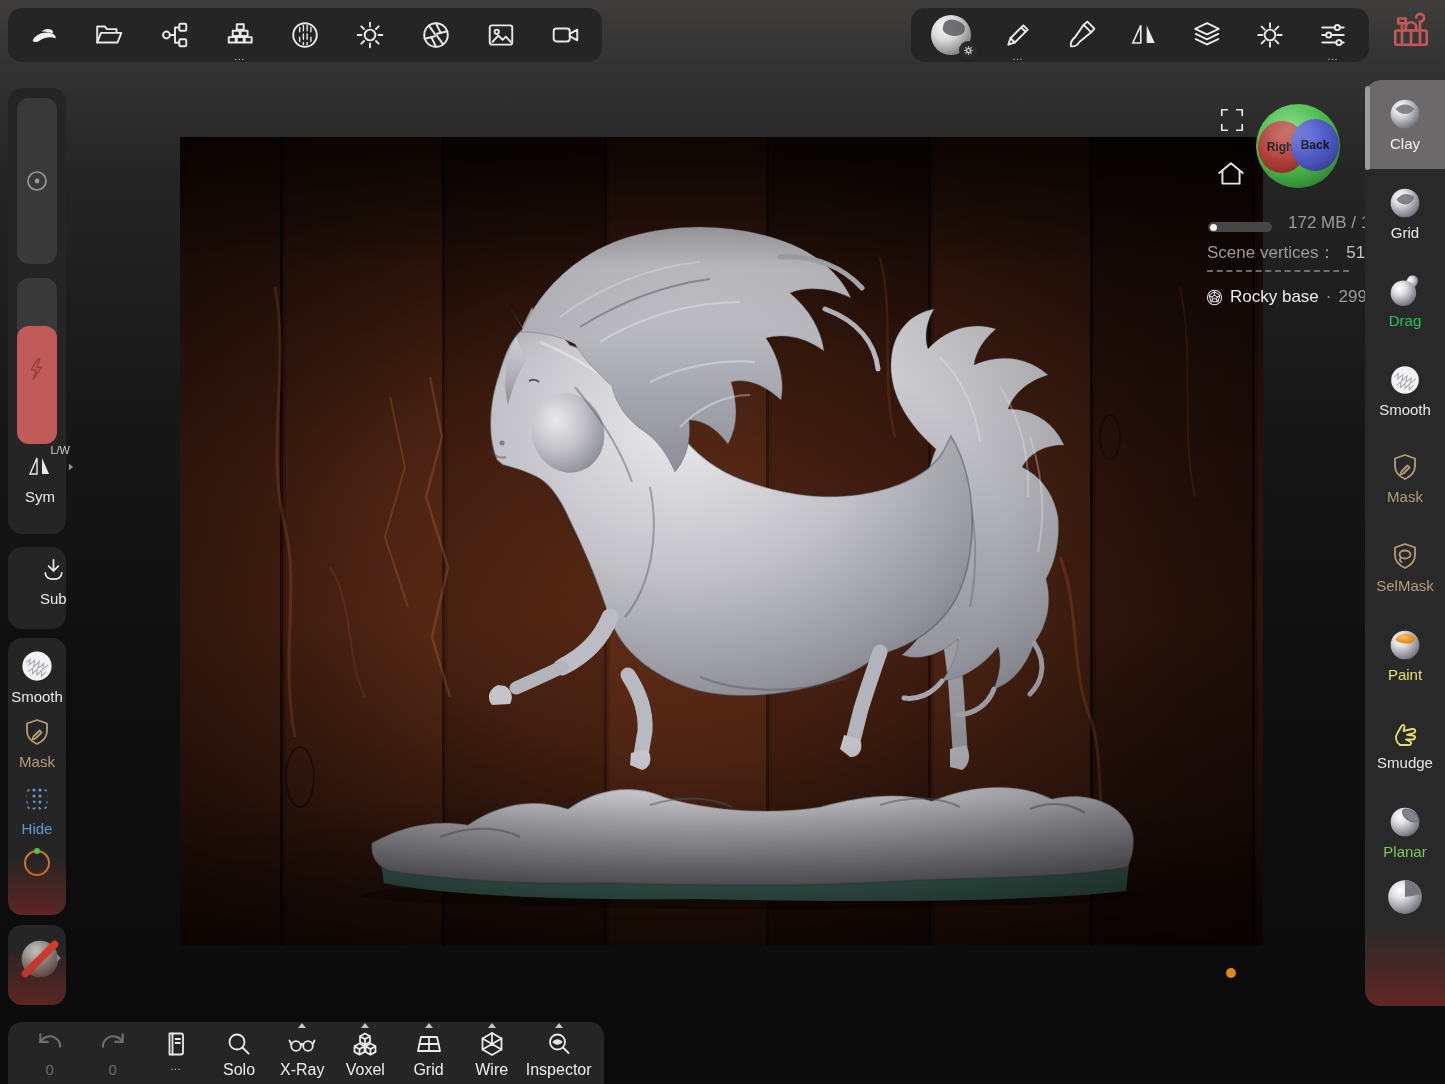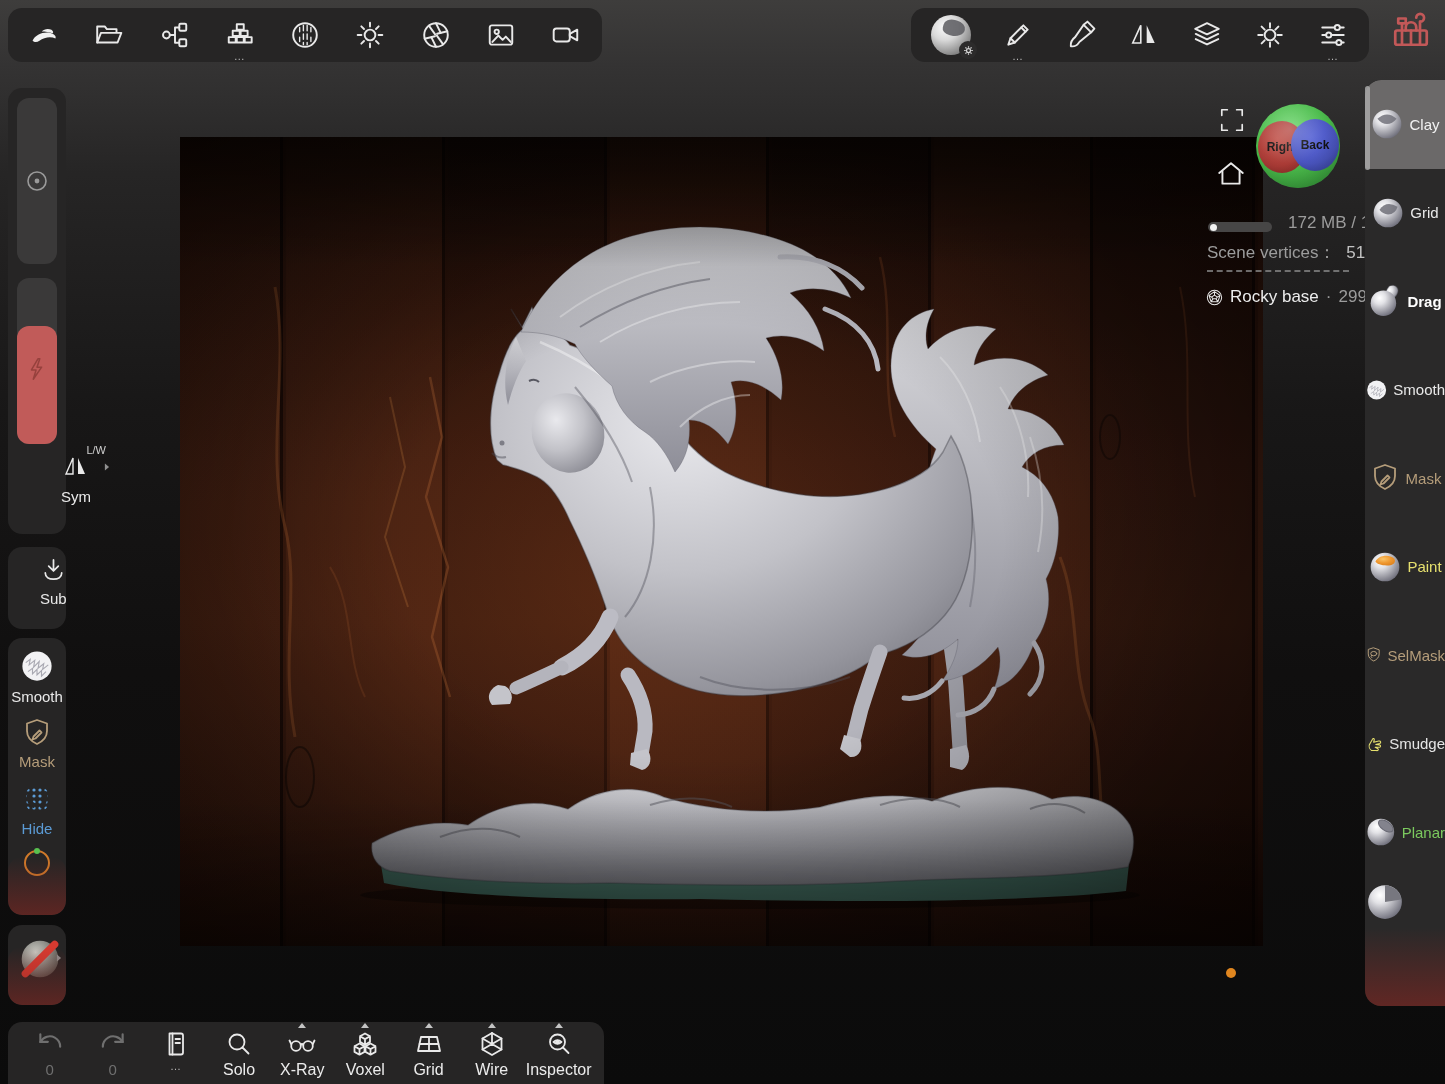--- a/index.html
+++ b/index.html
@@ -34,21 +34,21 @@
   .lslider{position:absolute;left:9px;width:40px;height:166px;background:#3a3939;border-radius:12px;}
   .lslider .fill{position:absolute;left:0;bottom:0;width:40px;border-radius:12px;}
   .sidelabel{font-size:15px;color:#e9e9e9;text-align:center;}
   .caret-right{width:0;height:0;border-top:5px solid transparent;border-bottom:5px solid transparent;border-left:6px solid #8f8f8f;}
   .redfade::after{content:"";position:absolute;left:0;right:0;bottom:0;height:58px;border-radius:inherit;
      background:linear-gradient(180deg,transparent,rgba(126,38,33,.62));pointer-events:none;}
   
   .rail{position:absolute;left:1365px;top:80px;width:80px;height:926px;background:#2a2929;border-radius:16px 0 0 16px;overflow:hidden;}
   .rail::after{content:"";position:absolute;left:0;right:0;bottom:0;height:78px;
      background:linear-gradient(180deg,transparent,rgba(126,38,33,.65));pointer-events:none;}
-  .rtool{height:88.5px;flex:none;display:flex;flex-direction:row;align-items:center;justify-content:center;gap:5px;}
+  .rtool{height:88.5px;flex:none;display:flex;flex-direction:column;align-items:center;justify-content:center;gap:5px;}
   .rtool.selected{background:#6b6969;border-radius:16px 0 0 4px;}
   .rlabel{font-size:15px;line-height:15px;}
   .railscroll{position:absolute;left:1365px;top:86px;width:5px;height:84px;background:#a8a8a8;border-radius:3px;opacity:.85;}
   
   .bbar{position:absolute;left:8px;top:1022px;width:596px;height:70px;background:#262525;border-radius:14px 14px 0 0;
         display:flex;align-items:flex-start;padding:8px 10px 0 10px;}
   .bitem{position:relative;width:66px;display:flex;flex-direction:column;align-items:center;gap:3px;}
   .blabel{font-size:16px;color:#ececec;}
   .bnum{font-size:15px;color:#6f6f6f;}
   .caret-up{position:absolute;top:-7px;left:50%;margin-left:-4px;width:0;height:0;
@@ -386,21 +386,21 @@
         <circle cx="13" cy="13" r="9" stroke="#9a9a9a" stroke-width="1.6" fill="none"></circle>
           <circle cx="13" cy="13" r="2.4" fill="#9a9a9a"></circle>
         </svg>
     </div>
     <div class="lslider" style="top:190px;">
       <div class="fill" style="height:118px;background:#c15b59;"></div>
       <svg width="26" height="26" viewBox="0 0 28 28" style="position:absolute;left:7px;top:78px;">
         <path d="M15 3 L8 15 H13 L10 25 L19 12 H14 L17 3 Z" stroke="#96413d" stroke-width="1.6" fill="none" stroke-linejoin="round"></path>
         </svg>
     </div>
-    <div style="position:absolute;left:0;top:362px;width:64px;text-align:center;margin-left:36px;">
+    <div style="position:absolute;left:0;top:362px;width:64px;text-align:center;">
       <div style="position:relative;height:30px;">
         <svg width="26" height="24" viewBox="0 0 26 22" style="margin-top:4px;">
           <path d="M10 3 L3 19 H10 Z" stroke="#e9e9e9" stroke-width="1.4" fill="none"></path>
           <path d="M15 3 L22 19 H15 Z" fill="#e9e9e9"></path>
           </svg>
         <span style="position:absolute;right:2px;top:-6px;font-size:11px;color:#cfcfcf;">L/W</span>
         <div class="caret-right" style="position:absolute;right:-2px;top:12px;transform:scale(.7);"></div>
       </div>
       <div class="sidelabel" style="margin-top:8px;">Sym</div>
     </div>
@@ -475,55 +475,55 @@
         <circle cx="16" cy="16" r="13.5" fill="url(#gSilver)"></circle>
         <path d="M8 13 Q14 4 25 10 Q23 17 16 17.5 Q11 17 8 13" fill="#6e6e78" opacity=".85"></path>
         </svg>
       <span class="rlabel" style="color: rgb(233, 233, 233);">Grid</span>
     </div>
     <div class="rtool">
       <svg width="34" height="34" viewBox="0 0 32 32">
         <path d="M20 2 c6-2.5 10.5 2.5 7 8 c-2.5 4-7 6.5-10.5 5 c-1.5-4 .5-9.5 3.5-13 Z" fill="url(#gSilver)" stroke="rgba(90,90,100,.4)"></path>
         <circle cx="14.5" cy="18" r="12" fill="url(#gSilver)"></circle>
         </svg>
-      <span class="rlabel" style="color: #ffffff; font-weight: bold;">Drag</span>
+      <span class="rlabel" style="color: #22c55e;">Drag</span>
     </div>
     <div class="rtool">
       <svg width="34" height="34" viewBox="0 0 32 32">
         <circle cx="16" cy="16" r="13" fill="#f2f2f4"></circle>
         <polyline points="6,13 10,10 9,15 14,11 13,17 18,12 17,18 22,14 21,19 26,15" stroke="#a9a9b2" stroke-width="1" fill="none"></polyline>
         <polyline points="8,21 12,18 12,23 16,19 16,24 20,20 20,25 24,21" stroke="#a9a9b2" stroke-width="1" fill="none"></polyline>
         </svg>
       <span class="rlabel" style="color: rgb(233, 233, 233);">Smooth</span>
     </div>
     <div class="rtool">
       <svg width="32" height="32" viewBox="0 0 32 32">
           <g stroke="#b59d7a" stroke-width="1.8" fill="none" stroke-linecap="round" stroke-linejoin="round">
         <path d="M16 3 L26 6.5 V14 c0 6.5-4.5 10.5-10 13 C10.5 24.5 6 20.5 6 14 V6.5 Z"></path>
         <path d="M12.5 19.5 L18.5 13.5 L20.5 15.5 L14.5 21.5 L11.5 22.5 Z"></path>
           </g>
         </svg>
       <span class="rlabel" style="color: rgb(181, 157, 122);">Mask</span>
-    </div>
-    <div class="rtool">
-      <svg width="34" height="34" viewBox="0 0 32 32">
-        <circle cx="16" cy="16" r="13.5" fill="url(#gSilver)"></circle>
-        <path d="M7 11 C9 5 20 3.5 24.5 8 C27 11 24 14.5 19.5 14.5 C14.5 14.5 9.5 14 7 11 Z" fill="url(#gOrange)"></path>
-        </svg>
-      <span class="rlabel" style="color: rgb(230, 224, 110);">Paint</span>
     </div>
     <div class="rtool">
       <svg width="32" height="32" viewBox="0 0 32 32">
           <g stroke="#b59d7a" stroke-width="1.8" fill="none" stroke-linecap="round" stroke-linejoin="round">
         <path d="M16 3 L26 6.5 V14 c0 6.5-4.5 10.5-10 13 C10.5 24.5 6 20.5 6 14 V6.5 Z"></path>
         <ellipse cx="16" cy="13.5" rx="5.5" ry="4"></ellipse>
             <path d="M12 16.5 q-2.5 3 .5 4.5"></path>
           </g>
         </svg>
       <span class="rlabel" style="color: rgb(181, 157, 122);">SelMask</span>
+    </div>
+    <div class="rtool">
+      <svg width="34" height="34" viewBox="0 0 32 32">
+        <circle cx="16" cy="16" r="13.5" fill="url(#gSilver)"></circle>
+        <path d="M7 11 C9 5 20 3.5 24.5 8 C27 11 24 14.5 19.5 14.5 C14.5 14.5 9.5 14 7 11 Z" fill="url(#gOrange)"></path>
+        </svg>
+      <span class="rlabel" style="color: rgb(230, 224, 110);">Paint</span>
     </div>
     <div class="rtool">
       <svg width="32" height="32" viewBox="0 0 32 32">
         <path d="M11 27 C7 24 5.5 19 8.5 15 L12.5 8 C13.5 6 16 7 15.5 9 L14.5 13 L23 11 C26.5 10.2 27.5 14 24.5 15 L18 16.8 L24 17.5 C27 18 26.5 21.5 23.5 21.5 L17 21.5 L21 23.5 C23.5 24.7 22 27.5 19 27 Z" stroke="#e6e06e" stroke-width="1.8" fill="none" stroke-linecap="round" stroke-linejoin="round"></path>
         </svg>
       <span class="rlabel" style="color: #e5e5e5;">Smudge</span>
     </div>
     <div class="rtool">
       <svg width="34" height="34" viewBox="0 0 32 32">
         <circle cx="16" cy="16" r="13.5" fill="url(#gSilver)"></circle>

